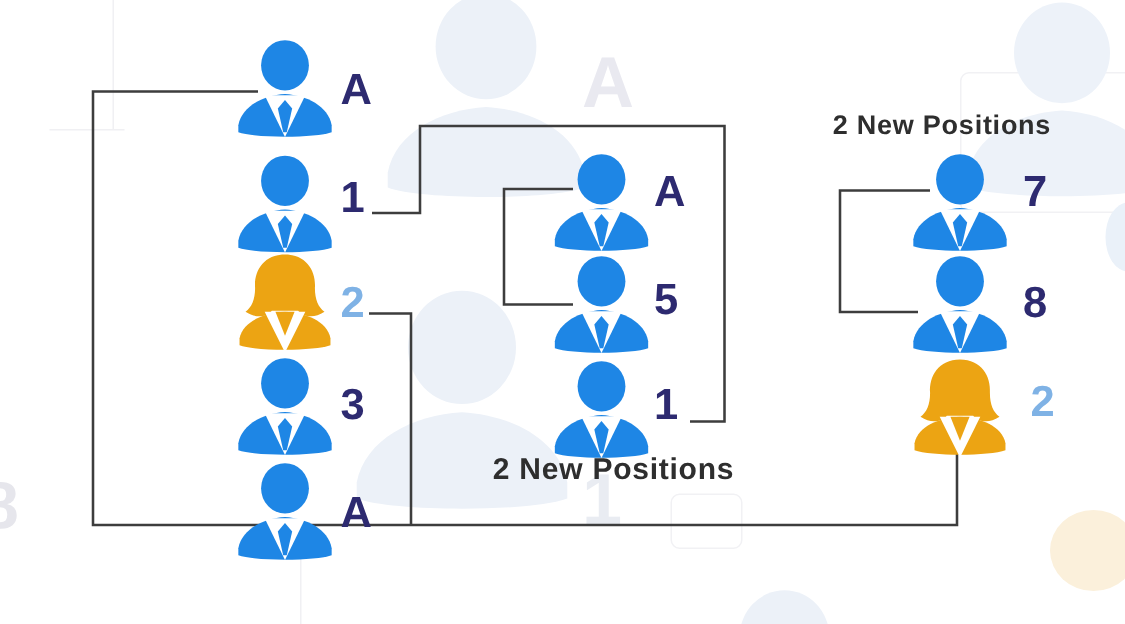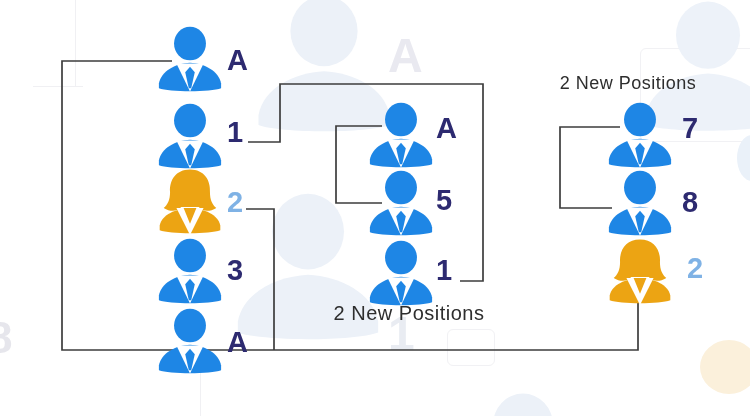--- a/index.html
+++ b/index.html
@@ -23,21 +23,21 @@
   .connector-svg polyline{fill:none;stroke:#3d3d3d;stroke-width:1.7;}
   
   .node{position:absolute;width:80px;height:67px;z-index:3;}
   .node svg{display:block;width:100%;height:100%;}
   .node-label{
     position:absolute;z-index:4;font-weight:bold;font-size:29px;line-height:1;
     color:#2d2a70;letter-spacing:0.5px;
   }
   .node-label.lightblue{color:#7fb2e5;}
   .group-title{
-    position:absolute;z-index:4;font-weight:normal;color:#2e2e2e;
+    position:absolute;z-index:4;font-weight:bold;color:#2e2e2e;
     text-align:center;letter-spacing:0.5px;white-space:nowrap;
   }
   .group-title.right{left:540px;top:73px;width:176px;font-size:18px;}
   .group-title.middle{left:303px;top:302px;width:212px;font-size:20px;}
 </style>
 </head>
 <body>
 
 <div class="canvas">
 

